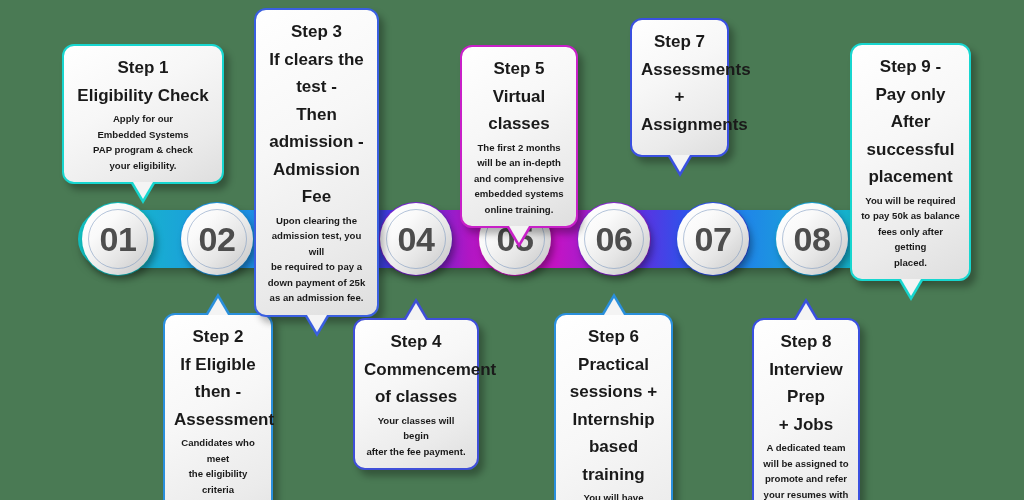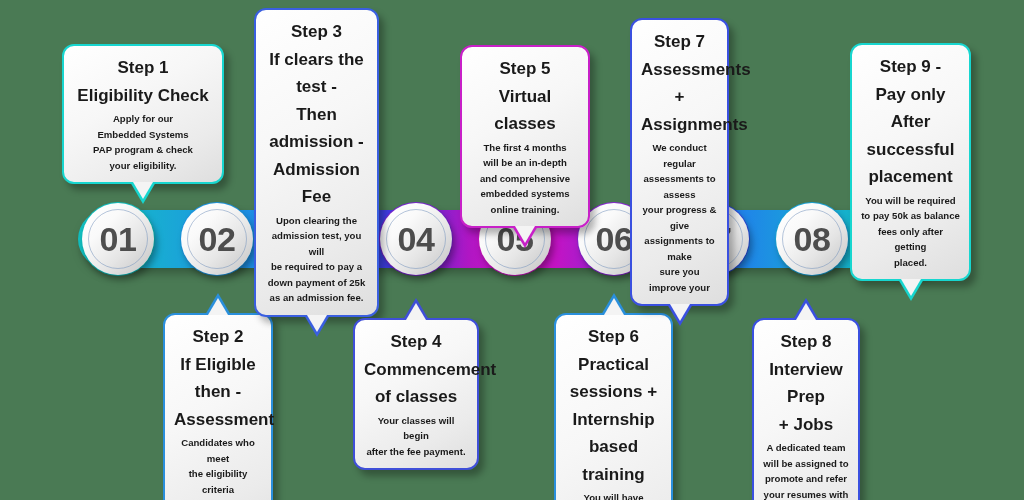--- a/index.html
+++ b/index.html
@@ -224,24 +224,24 @@
         <div class="tail"></div>
       </div>
       <div class="card below" style="left: 353px; top: 318px; width: 126px; min-height: 148px; border-color: rgb(63, 79, 216); --tailc: #3f4fd8;">
         <div class="title">Step 4
 Commencement
 of classes</div>
         <div class="body">Your classes will begin
 after the fee payment.</div>
         <div class="tail"></div>
       </div>
-      <div class="card above" style="left: 460px; top: 45px; width: 130px; min-height: 113px; border-color: rgb(200, 32, 200); --tailc: #c820c8;">
+      <div class="card above" style="left: 460px; top: 45px; width: 118px; min-height: 113px; border-color: rgb(200, 32, 200); --tailc: #c820c8;">
         <div class="title">Step 5
 Virtual classes</div>
-        <div class="body">The first 4 months
+        <div class="body">The first 2 months
 will be an in-depth
 and comprehensive
 embedded systems
 online training.</div>
         <div class="tail"></div>
       </div>
       <div class="card below" style="left: 554px; top: 313px; width: 119px; min-height: 149px; border-color: rgb(42, 143, 220); --tailc: #2a8fdc;">
         <div class="title">Step 6
 Practical sessions +
 Internship
@@ -250,25 +250,20 @@
 mandatory offline
 practical sessions for
 4 months that includes
 first hand practical</div>
         <div class="tail"></div>
       </div>
       <div class="card above" style="left: 630px; top: 18px; width: 99px; min-height: 139px; border-color: rgb(58, 80, 224); --tailc: #3a50e0;">
         <div class="title">Step 7
 Assessments +
 Assignments</div>
-        <div class="body">We conduct regular
-assessments to assess
-your progress &amp; give
-assignments to make
-sure you improve your</div>
         <div class="tail"></div>
       </div>
       <div class="card below" style="left: 752px; top: 318px; width: 108px; min-height: 146px; border-color: rgb(58, 80, 224); --tailc: #3a50e0;">
         <div class="title">Step  8
 Interview Prep
 + Jobs</div>
         <div class="body">A dedicated team
 will be assigned to
 promote and refer
 your resumes with our

